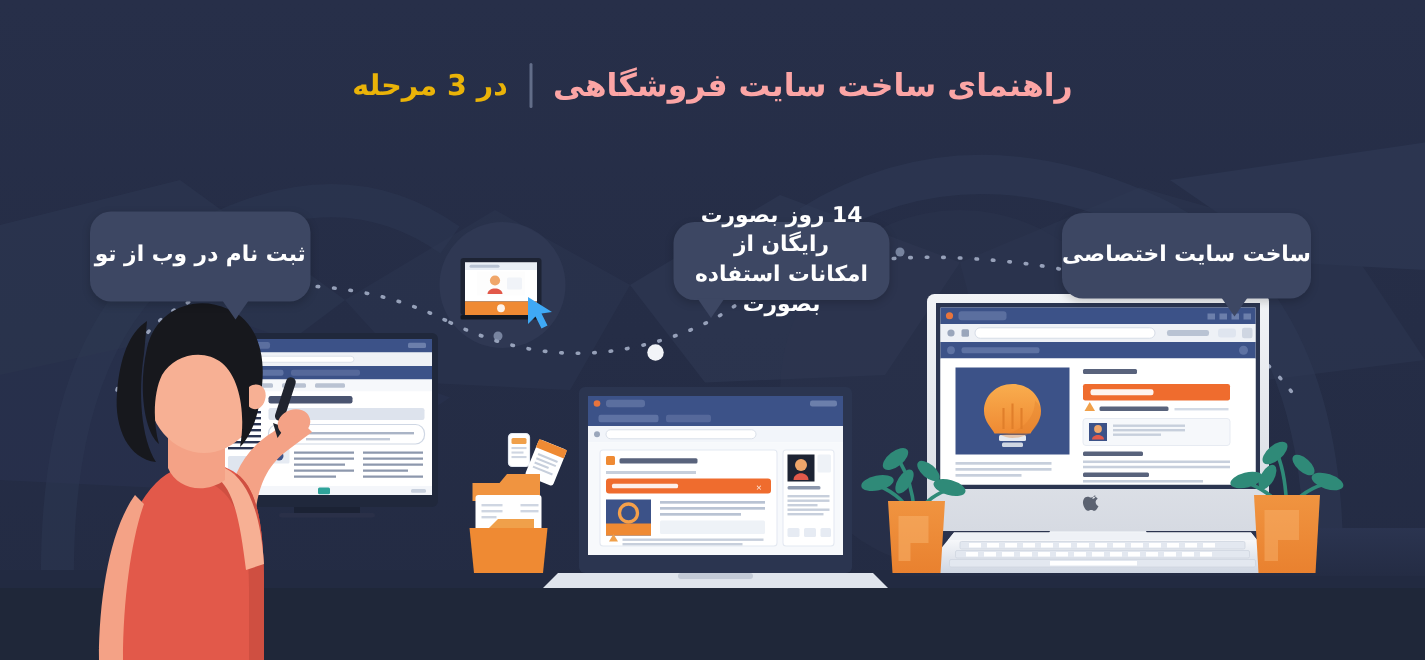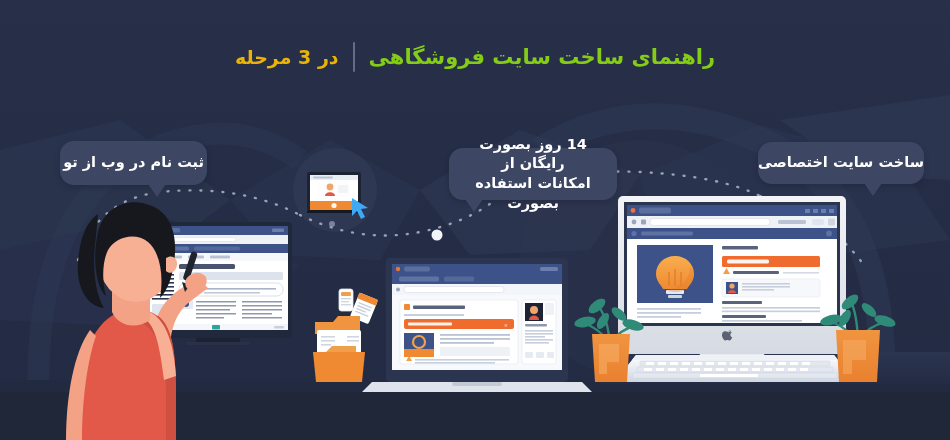--- a/index.html
+++ b/index.html
@@ -11,21 +11,21 @@
   }
   #stage svg.layer{position:absolute;left:0;top:0;width:950px;height:440px;}
 
   
   .headline{
     position:absolute;top:36px;left:0;width:950px;height:42px;
     display:flex;align-items:center;justify-content:center;gap:0px;
     pointer-events:none;
   }
   .hl-right{
-    color:#84cc16;font-size:21px;font-weight:bold;letter-spacing:.2px;
+    color:#fca5a5;font-size:21px;font-weight:bold;letter-spacing:.2px;
     padding:0 14px 0 14px;white-space:nowrap;direction:rtl;
   }
   .hl-div{width:2px;height:30px;background:#6d7894;opacity:.85;border-radius:2px;}
   .hl-left{
     color:#eab308;font-size:19px;font-weight:bold;
     padding:0 14px;white-space:nowrap;direction:rtl;
   }
 
   
   .bubble{
@@ -33,25 +33,25 @@
     color:#fff;font-weight:bold;text-align:center;direction:rtl;
     display:flex;align-items:center;justify-content:center;
     box-shadow:0 2px 6px rgba(0,0,0,.18);
     line-height:1.35;
   }
   .bubble .tail{
     position:absolute;width:0;height:0;border-left:9px solid transparent;
     border-right:9px solid transparent;border-top:13px solid #3d4763;
     bottom:-12px;
   }
-  #bub-1{left:60px;top:141px;width:147px;height:44px;font-size:14.5px;}
+  #bub-1{left:60px;top:141px;width:147px;height:60px;font-size:14.5px;}
   #bub-1 .tail{left:88px;}
-  #bub-2{left:449px;top:148px;width:168px;height:52px;font-size:14.5px;padding:0 8px;}
+  #bub-2{left:449px;top:148px;width:144px;height:52px;font-size:14.5px;padding:0 8px;}
   #bub-2 .tail{left:16px;}
-  #bub-3{left:758px;top:142px;width:166px;height:42px;font-size:14.5px;}
+  #bub-3{left:708px;top:142px;width:166px;height:57px;font-size:14.5px;}
   #bub-3 .tail{left:106px;}
 
   
   .watermark{
     position:absolute;right:12px;bottom:8px;
     font-size:27px;font-weight:bold;letter-spacing:.3px;
     background:linear-gradient(90deg,#f3a33a 0%,#f2b14a 35%,#eb9a3a 70%,#e98c2e 100%);
     -webkit-background-clip:text;background-clip:text;color:transparent;
     direction:ltr;
   }

